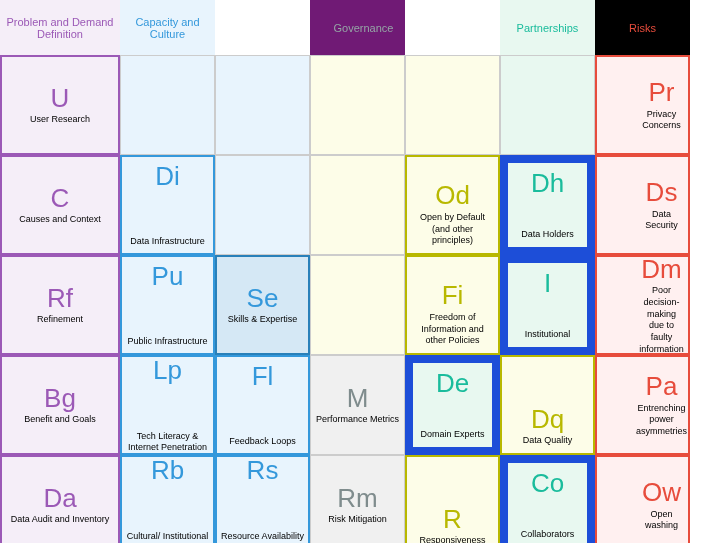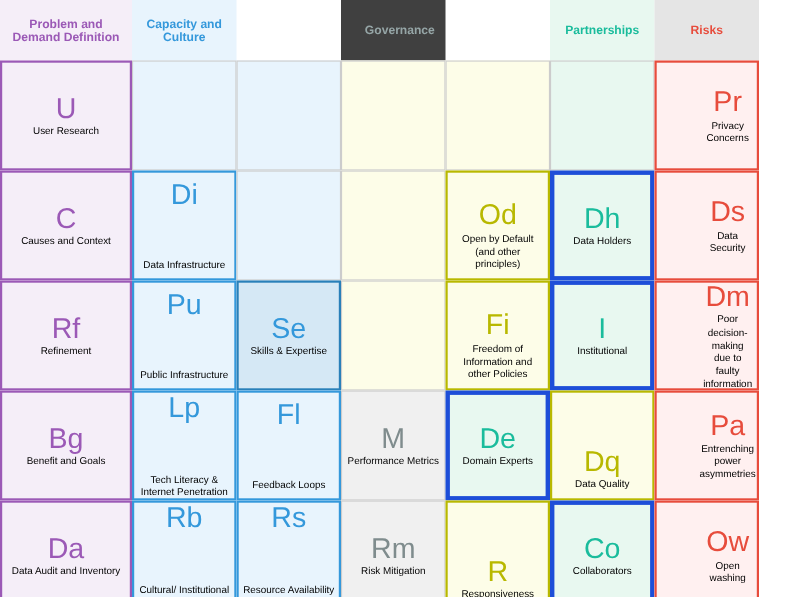--- a/index.html
+++ b/index.html
@@ -18,21 +18,21 @@
       width: 721px;
       height: 543px;
     }
 
     .header-cell {
       display: flex;
       align-items: center;
       justify-content: center;
       text-align: center;
       font-size: 11px;
-      font-weight: bold;
+      font-weight: normal;
       padding: 4px;
     }
 
     .card {
       display: flex;
       flex-direction: column;
       align-items: center;
       justify-content: center;
       text-align: center;
       padding: 6px 4px;
@@ -48,36 +48,36 @@
 
     .card .label {
       font-size: 9px;
       line-height: 1.3;
       margin-top: 2px;
     }
 
     
     .h-problem { color: #9b59b6; background-color: #f5eef8; }
     .h-capacity { color: #3498db; background-color: #e8f4fd; }
-    .h-governance { color: #95a5a6; background-color: #404040; padding-left: 16px; }
+    .h-governance { color: #95a5a6; background-color: #701a75; padding-left: 16px; }
     .h-partnerships { color: #1abc9c; background-color: #e8f8f0; }
-    .h-risks { color: #e74c3c; background-color: #e5e5e5; }
+    .h-risks { color: #e74c3c; background-color: #000000; }
 
     
     .c-purple { color: #9b59b6; }
     .c-blue { color: #3498db; }
     .c-teal { color: #1abc9c; }
     .c-red { color: #e74c3c; }
     .c-olive { color: #b8b800; }
     .c-gray { color: #7f8c8d; }
 
     
     .b-purple { border: 2px solid #9b59b6; }
     .b-blue { border: 2px solid #3498db; gap: 44px; }
-    .b-teal { border: 4px solid #1d4ed8; }
+    .b-teal { border: 8px solid #1d4ed8; justify-content: space-between; }
     .b-red { border: 2px solid #e74c3c; }
     .b-olive { border: 2px solid #b8b800; }
     .b-gray-light { border: 1px solid #ccc; }
     .b-blue-dark { border: 2px solid #2980b9; }
 
     .bg-light-purple { background-color: #f5eef8; }
     .bg-light-blue { background-color: #e8f4fd; }
     .bg-light-green { background-color: #e8f8f0; }
     .bg-light-yellow { background-color: #fdfde8; justify-content: flex-end; }
     .bg-light-pink { background-color: #fff0f0; padding-left: 42px; }

